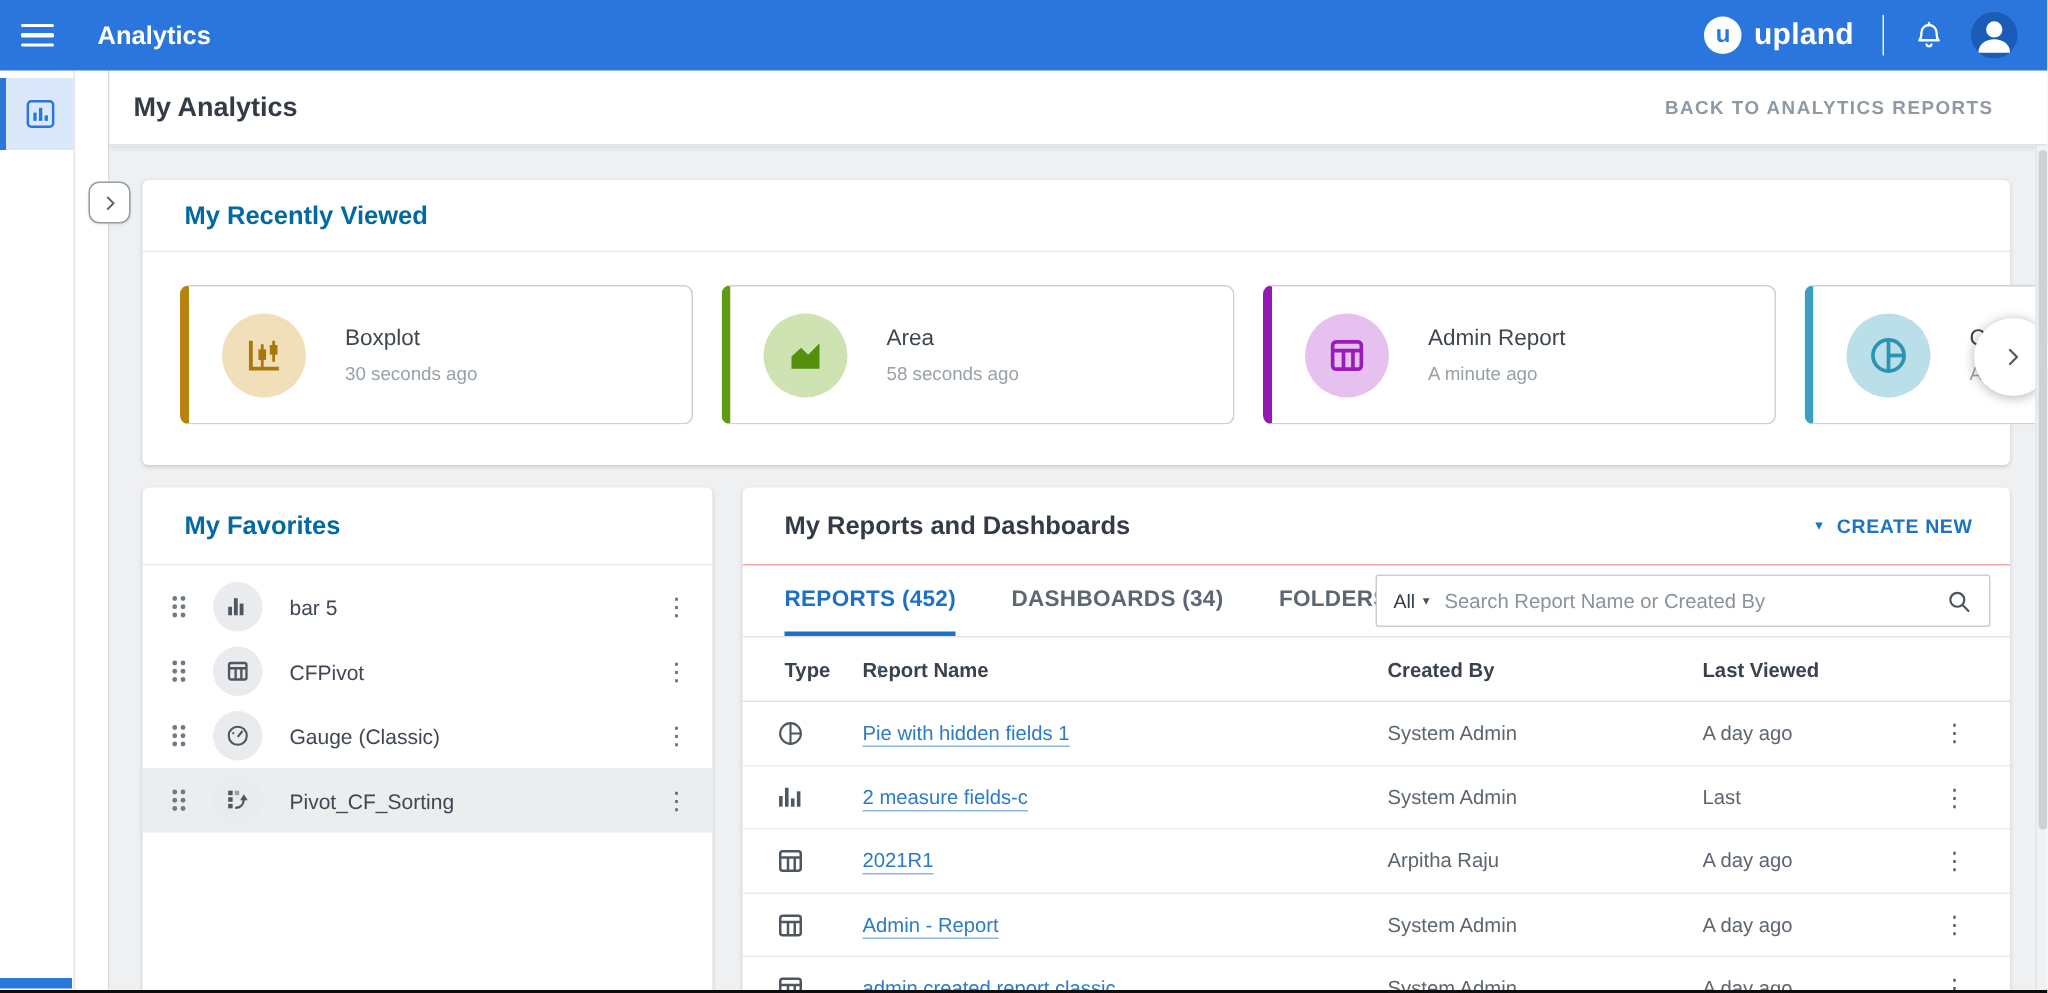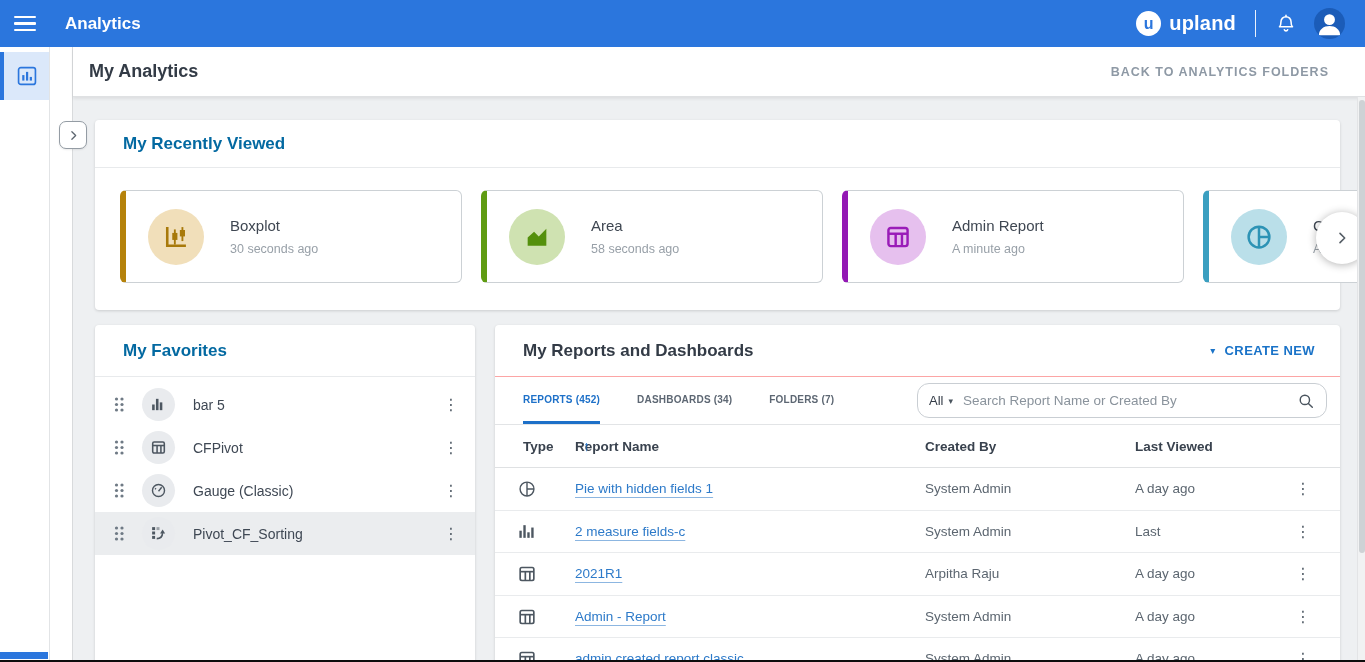--- a/index.html
+++ b/index.html
@@ -83,25 +83,25 @@
   
   #reports { left:422px; top:228px; width:845px; height:345px; overflow:hidden; }
   .rep-head { height:52px; display:flex; align-items:center; justify-content:space-between;
               padding:0 25px 0 28px; border-bottom:1px solid #fca5a5; }
   .rep-title { font-size:17px; font-weight:600; color:#333b46; }
   .create-new { display:flex; align-items:center; color:#1a73c8; font-size:13px; font-weight:700;
                 letter-spacing:.4px; cursor:pointer; }
   .caret-down { font-size:10px; margin-right:9px; color:#1a73c8; }
   .tabs { height:48px; border-bottom:1px solid #e2e4e6; display:flex; align-items:stretch;
           padding-left:28px; position:relative; }
-  .tab { font-size:10px; font-weight:600; letter-spacing:.2px; color:#5d6773; margin-right:37px;
+  .tab { font-size:15px; font-weight:600; letter-spacing:.2px; color:#5d6773; margin-right:37px;
          display:flex; align-items:center; border-bottom:3px solid transparent; cursor:pointer; }
   .tab.active { color:#1d70c8; font-weight:700; border-bottom-color:#1d70c8; }
   .searchbox { position:absolute; right:13px; top:6px; width:410px; height:35px; background:#fff;
-               border:1px solid #c9ced3; border-radius:12px; display:flex; align-items:center;
+               border:1px solid #c9ced3; border-radius:2px; display:flex; align-items:center;
                padding:0 11px; }
   .search-filter { display:flex; align-items:center; font-size:13px; color:#333b46; cursor:pointer; flex-shrink:0; }
   .search-filter .caret { font-size:9px; color:#4a545e; margin-left:5px; }
   .search-input { border:none; outline:none; flex:1; font-size:13.5px; margin-left:10px;
                   font-family:inherit; color:#333; min-width:0; }
   .search-input::placeholder { color:#8a939c; }
   .search-glyph { color:#4a545e; flex-shrink:0; cursor:pointer; }
   .thead { height:43px; border-bottom:1px solid #dfe1e3; position:relative;
            font-size:13.5px; font-weight:600; color:#39424e; }
   .thead span, .trow .cell { position:absolute; top:0; line-height:43px; white-space:nowrap; }
@@ -167,21 +167,21 @@
 <div class="sidebar-bottom-accent" style="z-index:26;"></div>
 <div class="rail"></div>
 <div class="expand-btn">
   <svg width="13" height="13" viewBox="0 0 24 24" fill="none" stroke="currentColor" stroke-width="2.4" stroke-linecap="round" stroke-linejoin="round">
       <polyline points="9,5 16,12 9,19"></polyline>
     </svg>
 </div>
 
 <div class="page-header">
   <div class="page-title">My Analytics</div>
-  <div class="back-link">BACK TO ANALYTICS FOLDERS</div>
+  <div class="back-link">BACK TO ANALYTICS REPORTS</div>
 </div>
 
 <div class="content">
 
   <div class="section" id="recent">
     <div class="section-head">My Recently Viewed</div>
     <div class="rv-cards">
 
       <div class="rv-card" style="border-left-color: rgb(181, 130, 11);">
         <div class="rv-icon" style="background-color: rgb(241, 223, 186);">

